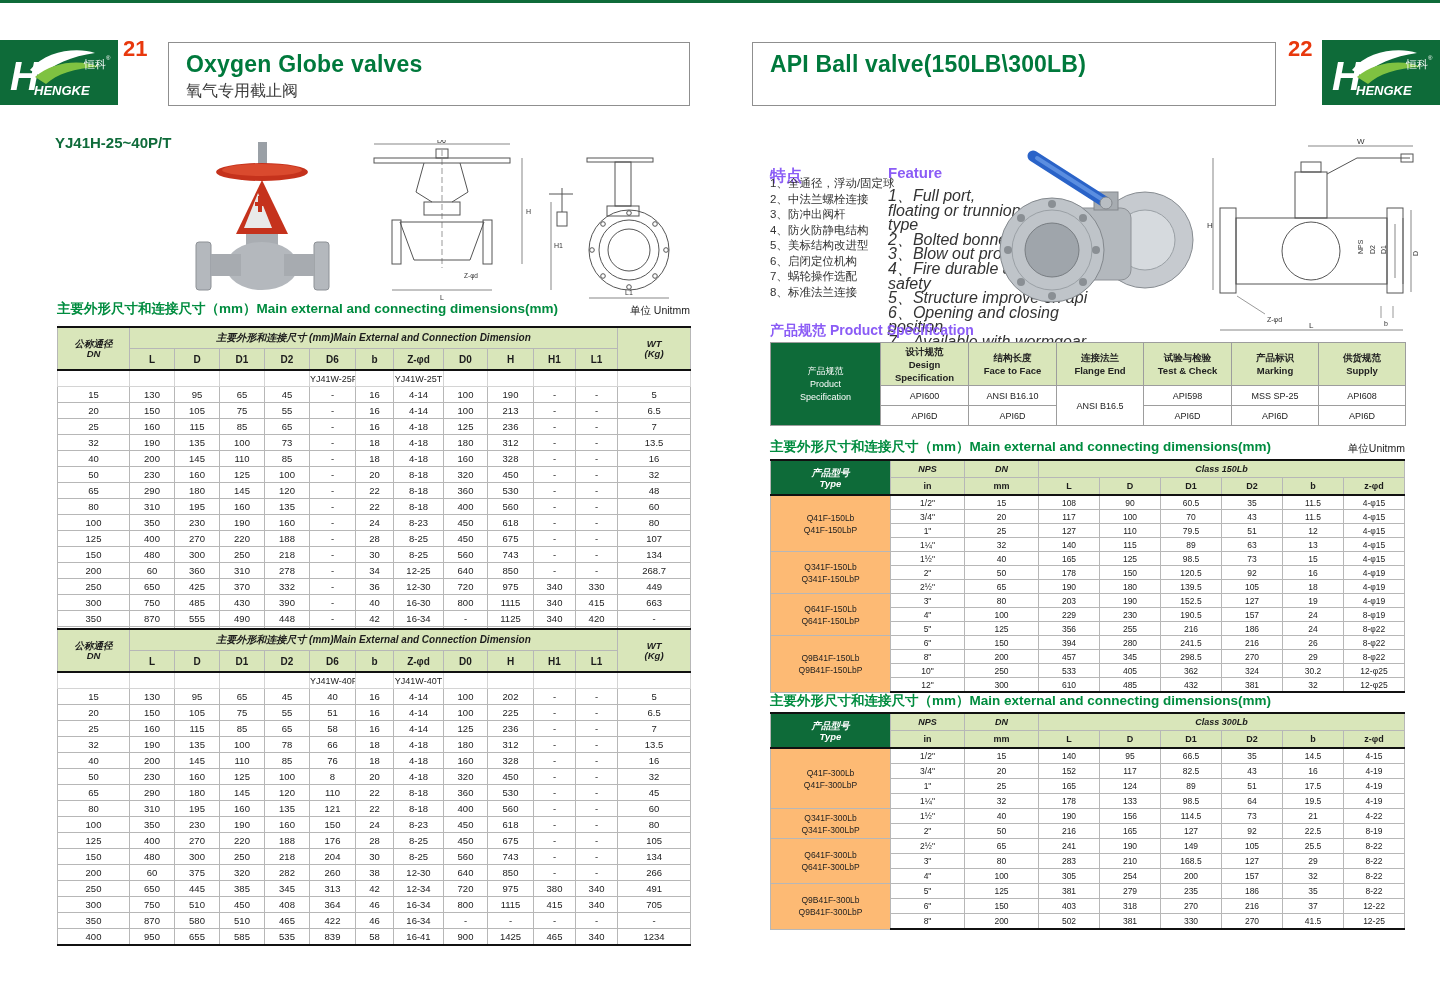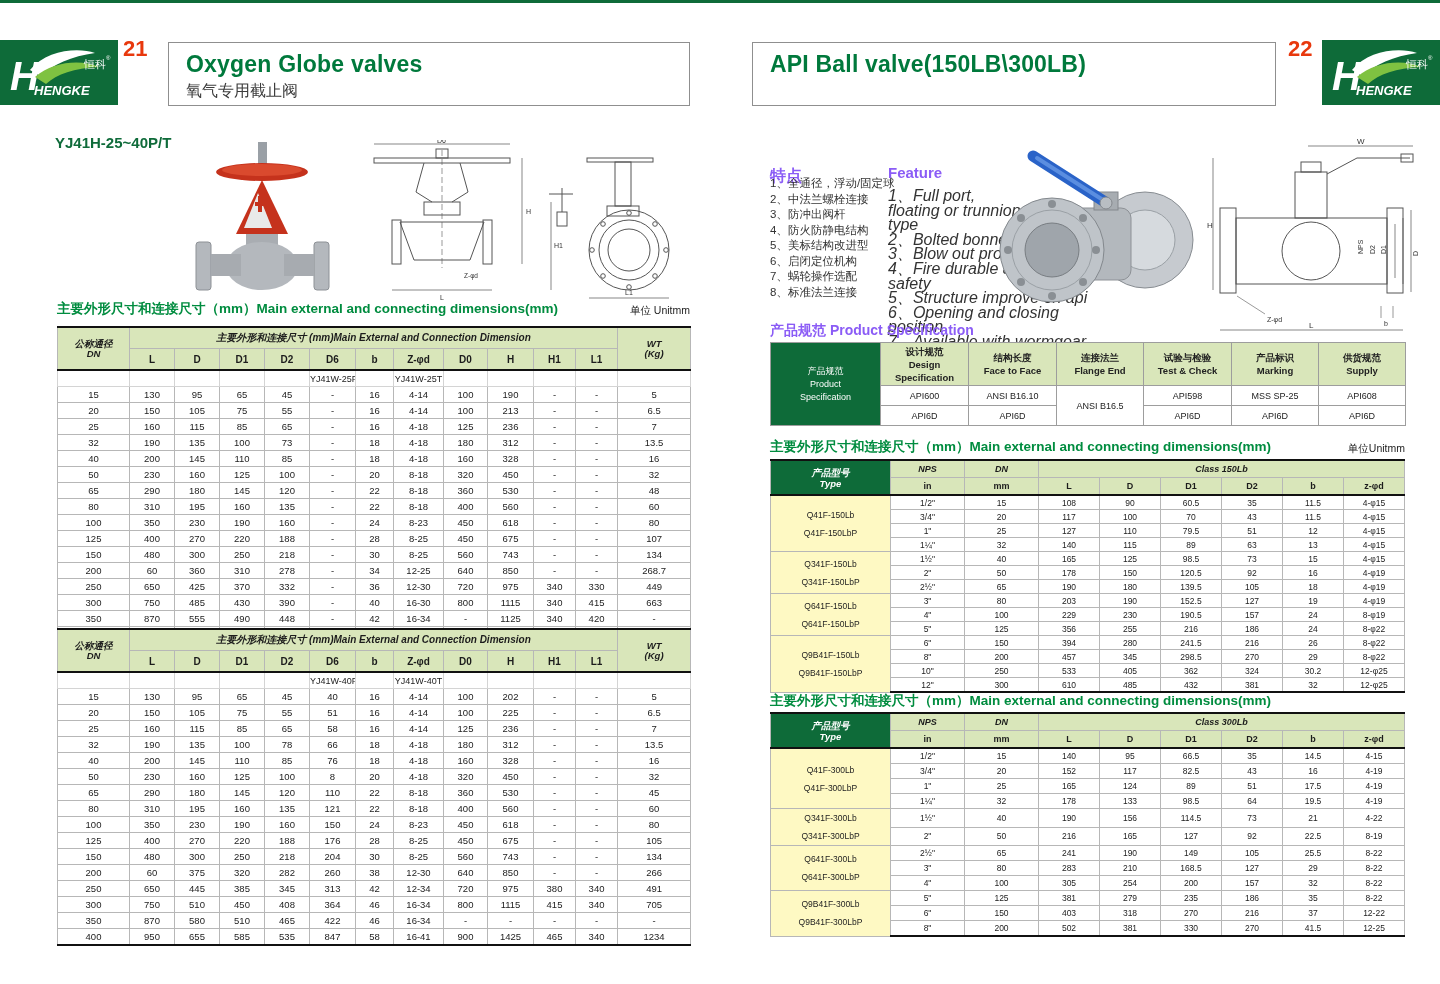--- a/index.html
+++ b/index.html
@@ -24,21 +24,21 @@
   .ltab thead .two{font-size:9.5px;line-height:10px;}
   .ltab td{height:15px;font-size:9.5px;}
   .ltab .subrow td{height:15px;font-size:9px;border-color:#d4d4d4;}
   .bt{border-top:2px solid #111 !important;font-style:italic;}
   .bb{border-bottom:2px solid #111 !important;}
   table.dim tbody:last-child tr:last-child td{border-bottom:2px solid #111;}
   .rtab thead th{font-size:9px;height:16px;}
   .rtab td{height:13px;font-size:8.5px;}
   .t300 td{height:14px;}
   .typehead{background:#0e6b39 !important;color:#fff !important;font-size:9.5px !important;line-height:11px;margin-left:46px;}
-  .typecell{font-size:8.5px;background:#fef9c3;line-height:18px;}
+  .typecell{font-size:8.5px;background:#fdba74;line-height:12px;}
   table.spec{border-collapse:collapse;position:absolute;table-layout:fixed;background:#fff;}
   table.spec th,table.spec td{border:1px solid #9d9d9d;text-align:center;vertical-align:middle;padding:0;}
   table.spec th{background:#d9e6ba;font-size:9.5px;font-weight:bold;height:42px;line-height:13px;}
   table.spec td{height:19px;font-size:9px;}
   .speclabel{background:#0e6b39 !important;color:#fff;font-size:10px;white-space:pre-line;line-height:13px;}
   .ftitle{font-weight:bold;color:#8b5cf6;}
   .flist div{white-space:pre-line;}
   .flist-zh{font-size:11.5px;line-height:15.5px;color:#333;white-space:nowrap;}
   .flist-en{font-size:16px;line-height:14.6px;color:#333;font-style:italic;}
   svg text{font-family:"Liberation Sans","DejaVu Sans",sans-serif;}
@@ -708,21 +708,21 @@
           <td>-</td>
           <td>-</td>
           <td>-</td>
         </tr>
         <tr>
           <td>400</td>
           <td>950</td>
           <td>655</td>
           <td>585</td>
           <td>535</td>
-          <td>847</td>
+          <td>839</td>
           <td>58</td>
           <td>16-41</td>
           <td>900</td>
           <td>1425</td>
           <td>465</td>
           <td>340</td>
           <td>1234</td>
         </tr>
       </tbody>
   </table>

